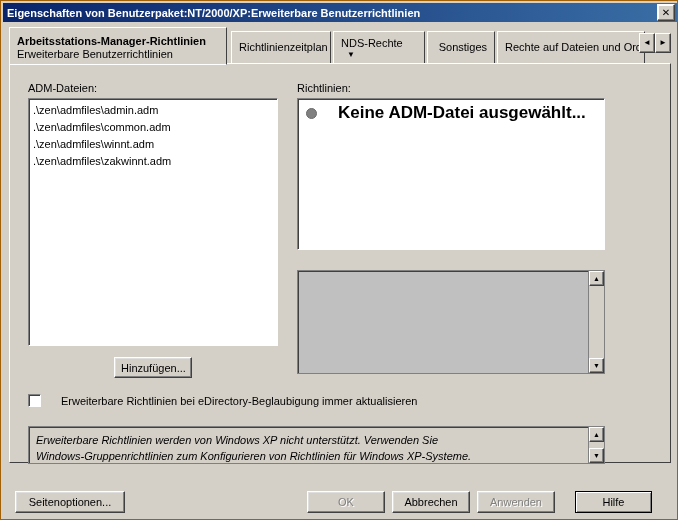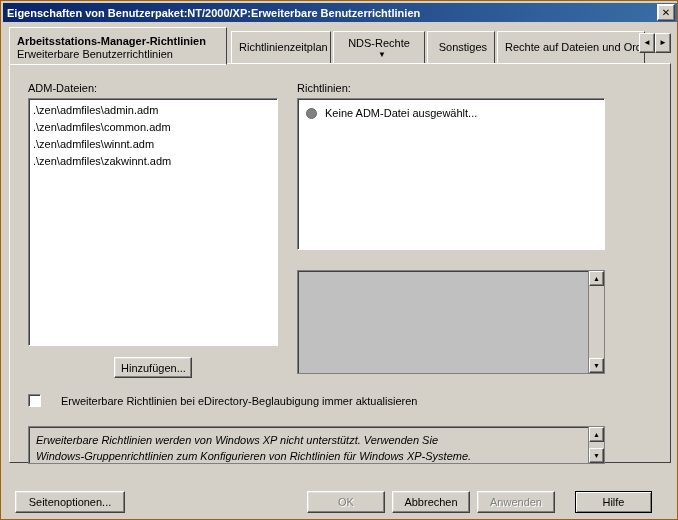--- a/index.html
+++ b/index.html
@@ -148,23 +148,24 @@
     white-space: nowrap;
   }
   .policybox {
     position: absolute;
     overflow: hidden;
     padding: 6px 8px;
   }
   .policy-row {
     display: flex;
     align-items: center;
-    font-size: 11px;
-    gap: 8px;
+    font-size: 17px;
+    gap: 21px;
     line-height: 16px;
+    font-weight: bold;
   }
   .bullet {
     width: 9px; height: 9px;
     border-radius: 50%;
     background: #808080;
     border: 1px solid #6a6a6a;
     flex: none;
   }
   
   .greybox {
@@ -261,21 +262,21 @@
   </div>
 
   <div class="tabstrip">
     <div class="tab selected" style="left:0px; width:218px;">
       <span class="l1">Arbeitsstations-Manager-Richtlinien</span>
       <span class="l2">Erweiterbare Benutzerrichtlinien</span>
     </div>
     <div class="tab" style="left:222px; width:100px;">
       <span class="l1">Richtlinienzeitplan</span>
     </div>
-    <div class="tab" style="left:324px; width:92px; align-items:center;">
+    <div class="tab" style="left:324px; width:92px; ">
       <span class="l1">NDS-Rechte</span>
       <span class="arrow">▼</span>
     </div>
     <div class="tab" style="left:418px; width:68px;text-align:right;">
       <span class="l1">Sonstiges</span>
     </div>
     <div class="tab" style="left:488px; width:148px; overflow:hidden;">
       <span class="l1">Rechte auf Dateien und Ordne</span>
     </div>
     <div class="tabscroll">

